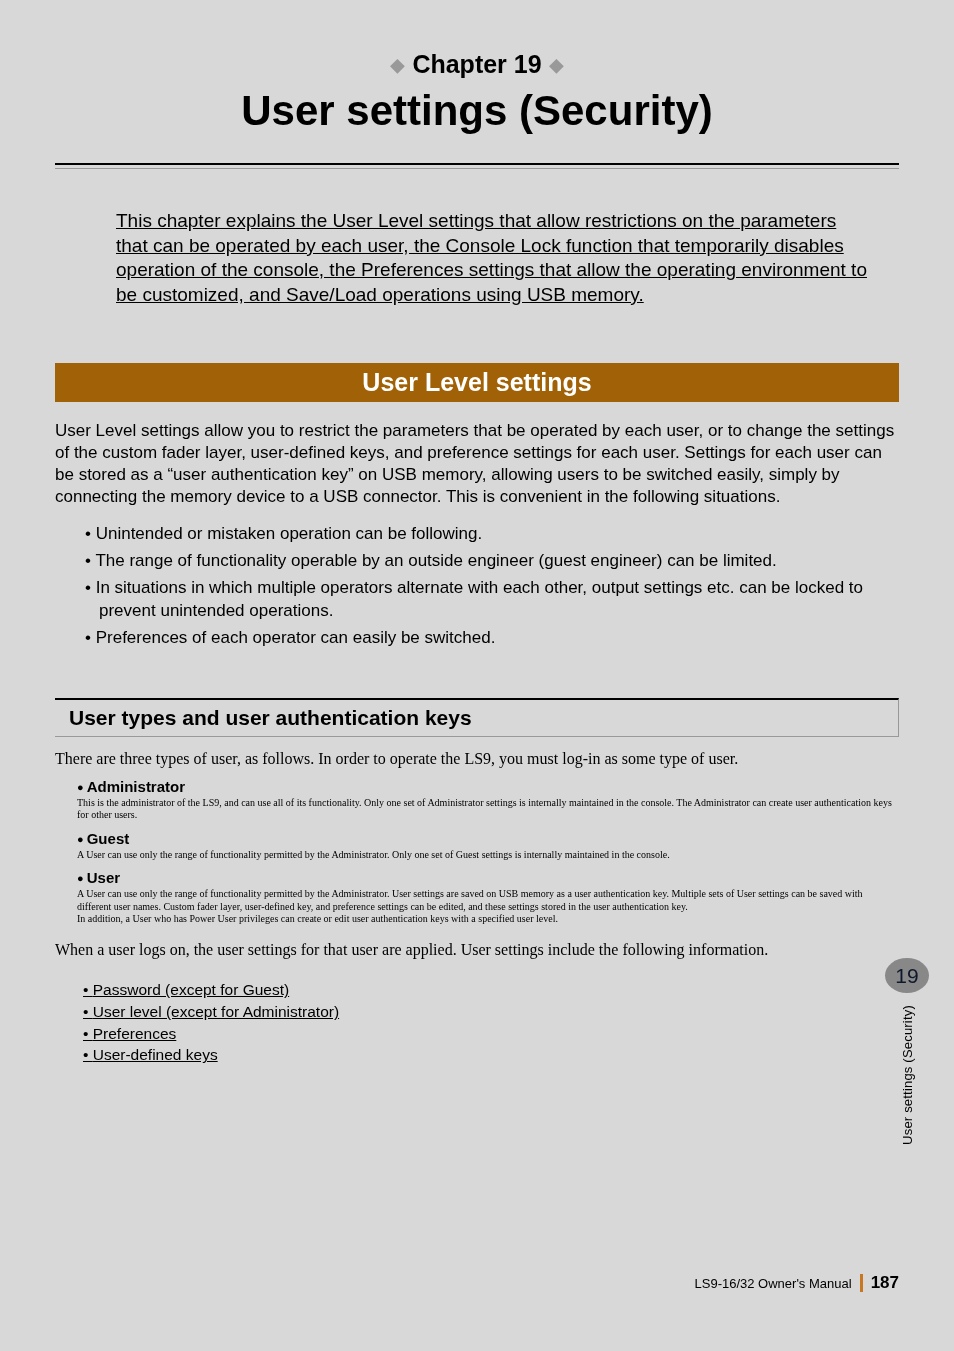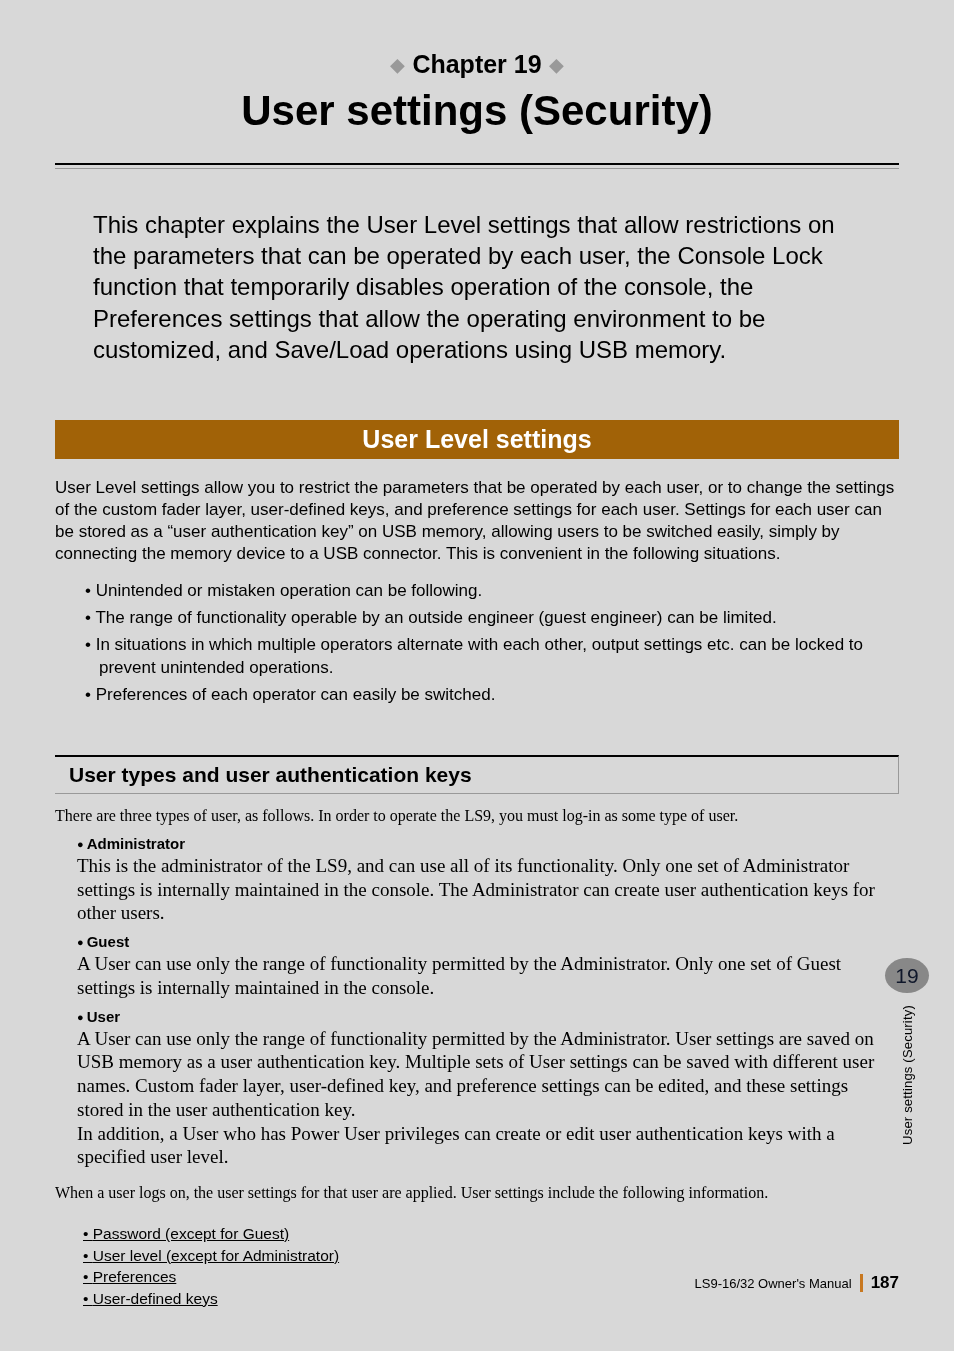--- a/index.html
+++ b/index.html
@@ -42,23 +42,24 @@
     margin-top: 8px;
     letter-spacing: 0px;
   }
   .divider {
     border-top: 2px solid #000;
     border-bottom: 1px solid #999;
     height: 3px;
     margin: 28px 0 40px 0;
   }
   .intro-text {
-    font-size: 24px;
+    font-size: 19px;
     line-height: 1.3;
-    margin: 0 30px 55px 38px;
+    margin: 0 30px 55px 61px;
+    text-decoration: underline;
   }
   .section-bar {
     background: #a16207;
     color: #fff;
     text-align: center;
     font-family: "Arial Black", Arial, sans-serif;
     font-weight: 900;
     font-size: 25px;
     padding: 5px 0;
     margin-bottom: 18px;
@@ -105,21 +106,21 @@
     font-weight: bold;
     font-size: 15px;
   }
   .user-type-heading::before {
     content: "● ";
     font-size: 11px;
     vertical-align: 1px;
   }
   .user-type-desc {
     font-family: Georgia, 'Times New Roman', serif;
-    font-size: 19px;
+    font-size: 10px;
     line-height: 1.25;
     margin-top: 2px;
   }
   .second-serif {
     margin-top: 14px;
   }
   .small-bullets {
     margin: 19px 0 0 28px;
     padding: 0;
     list-style: none;

